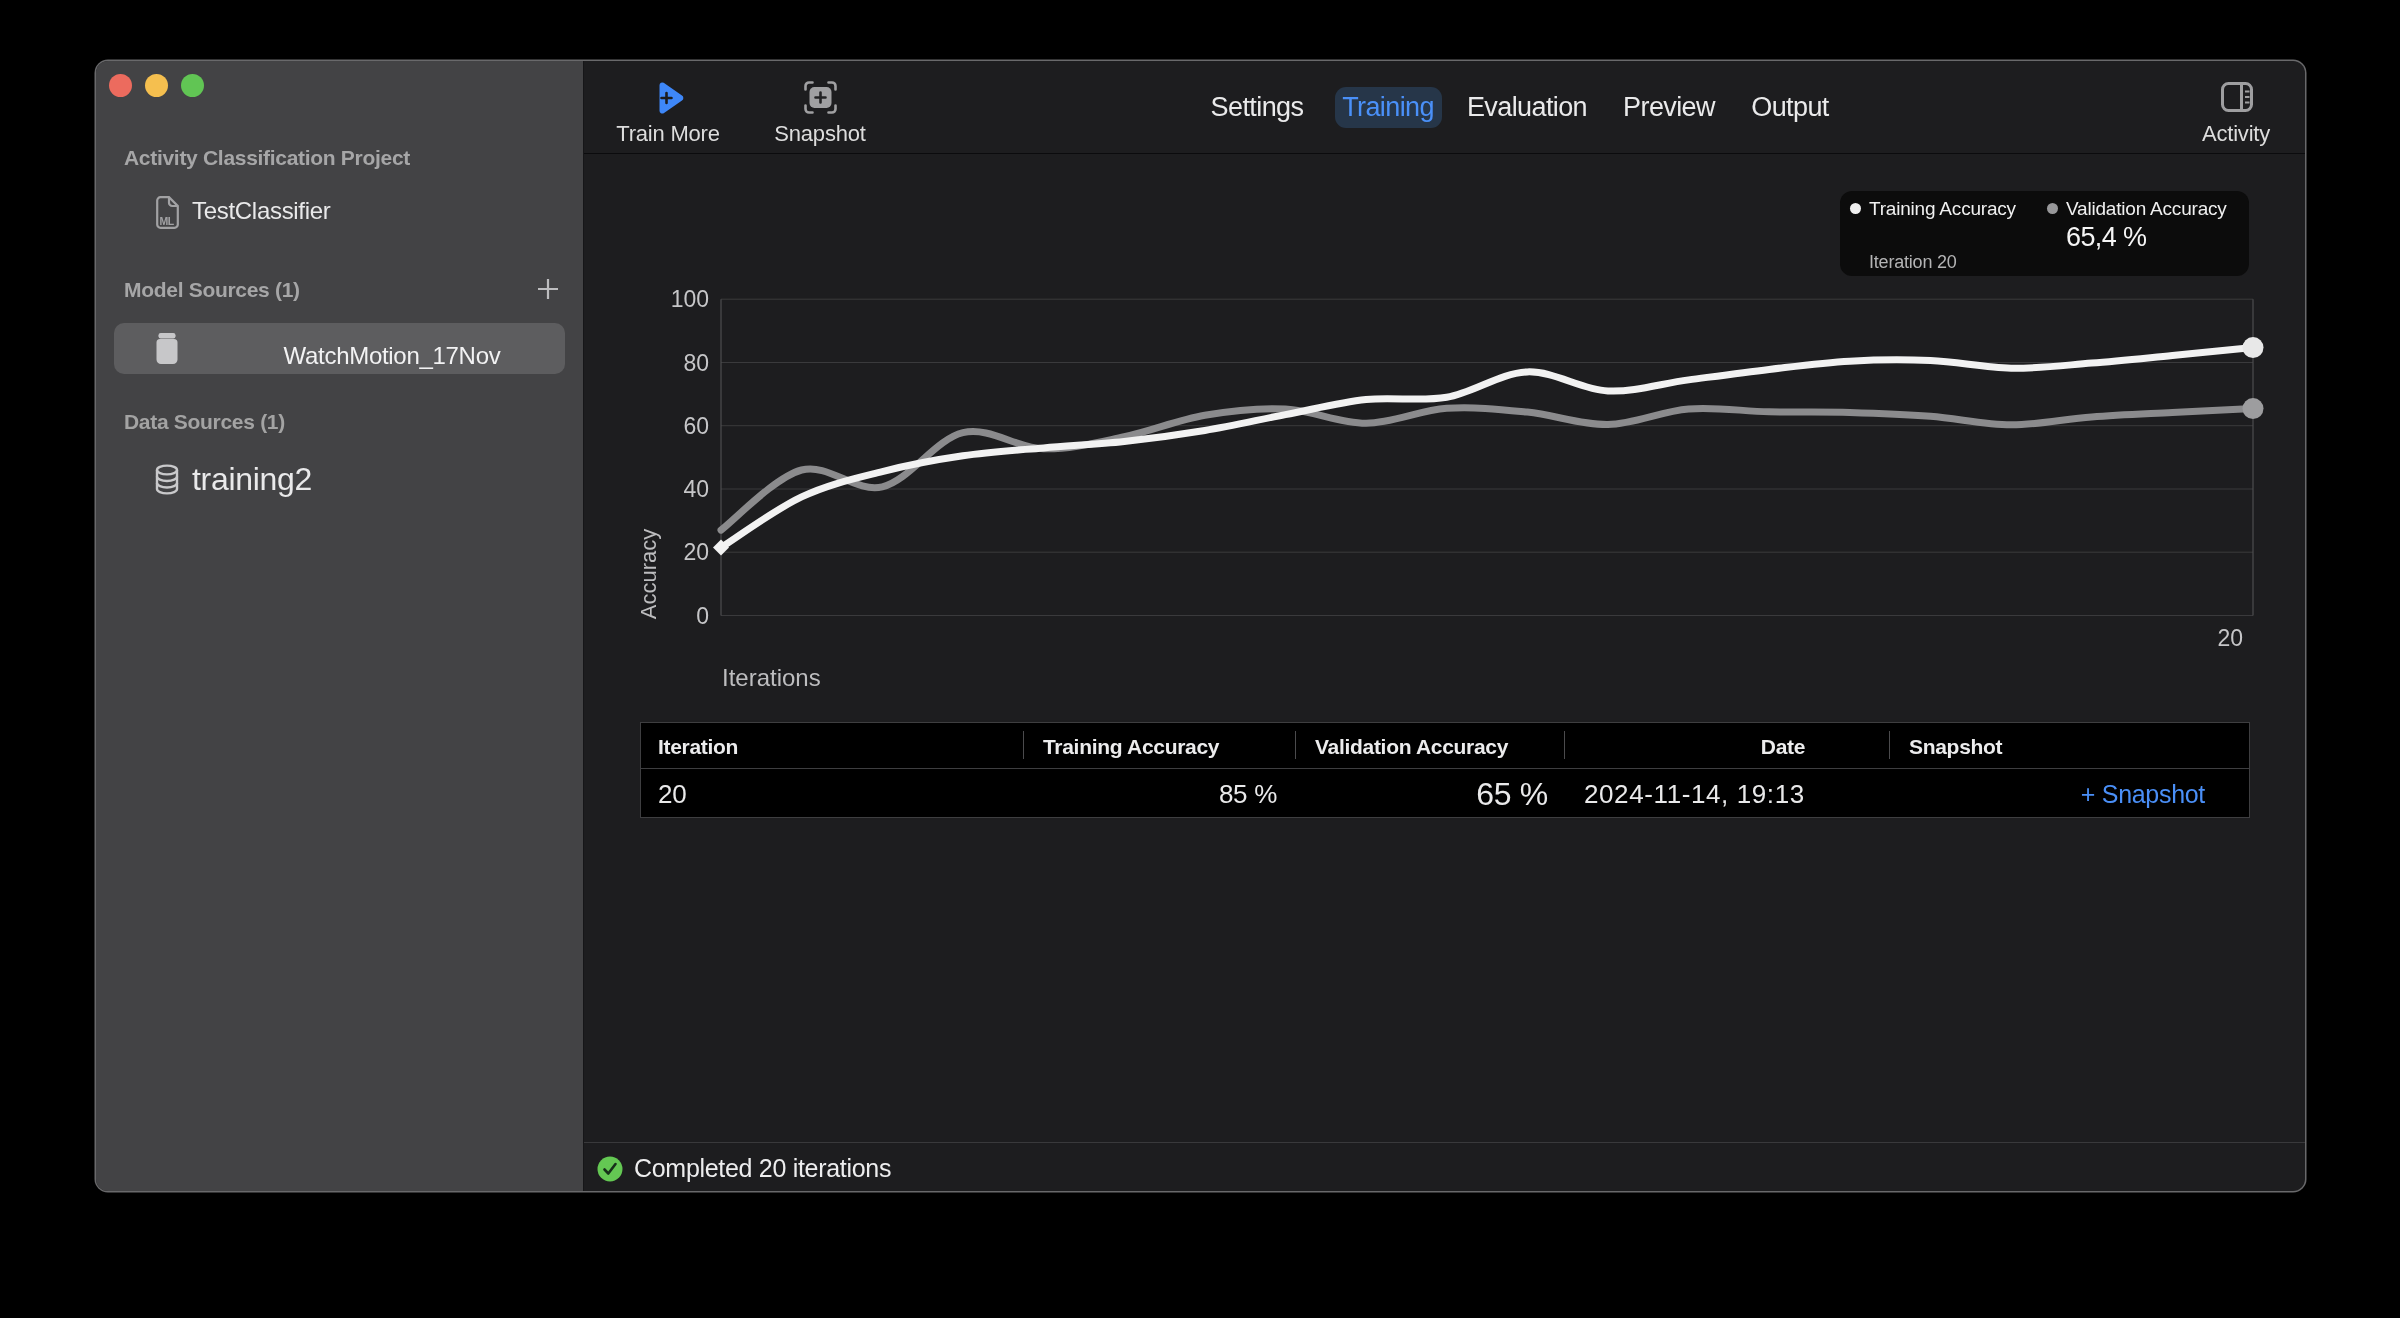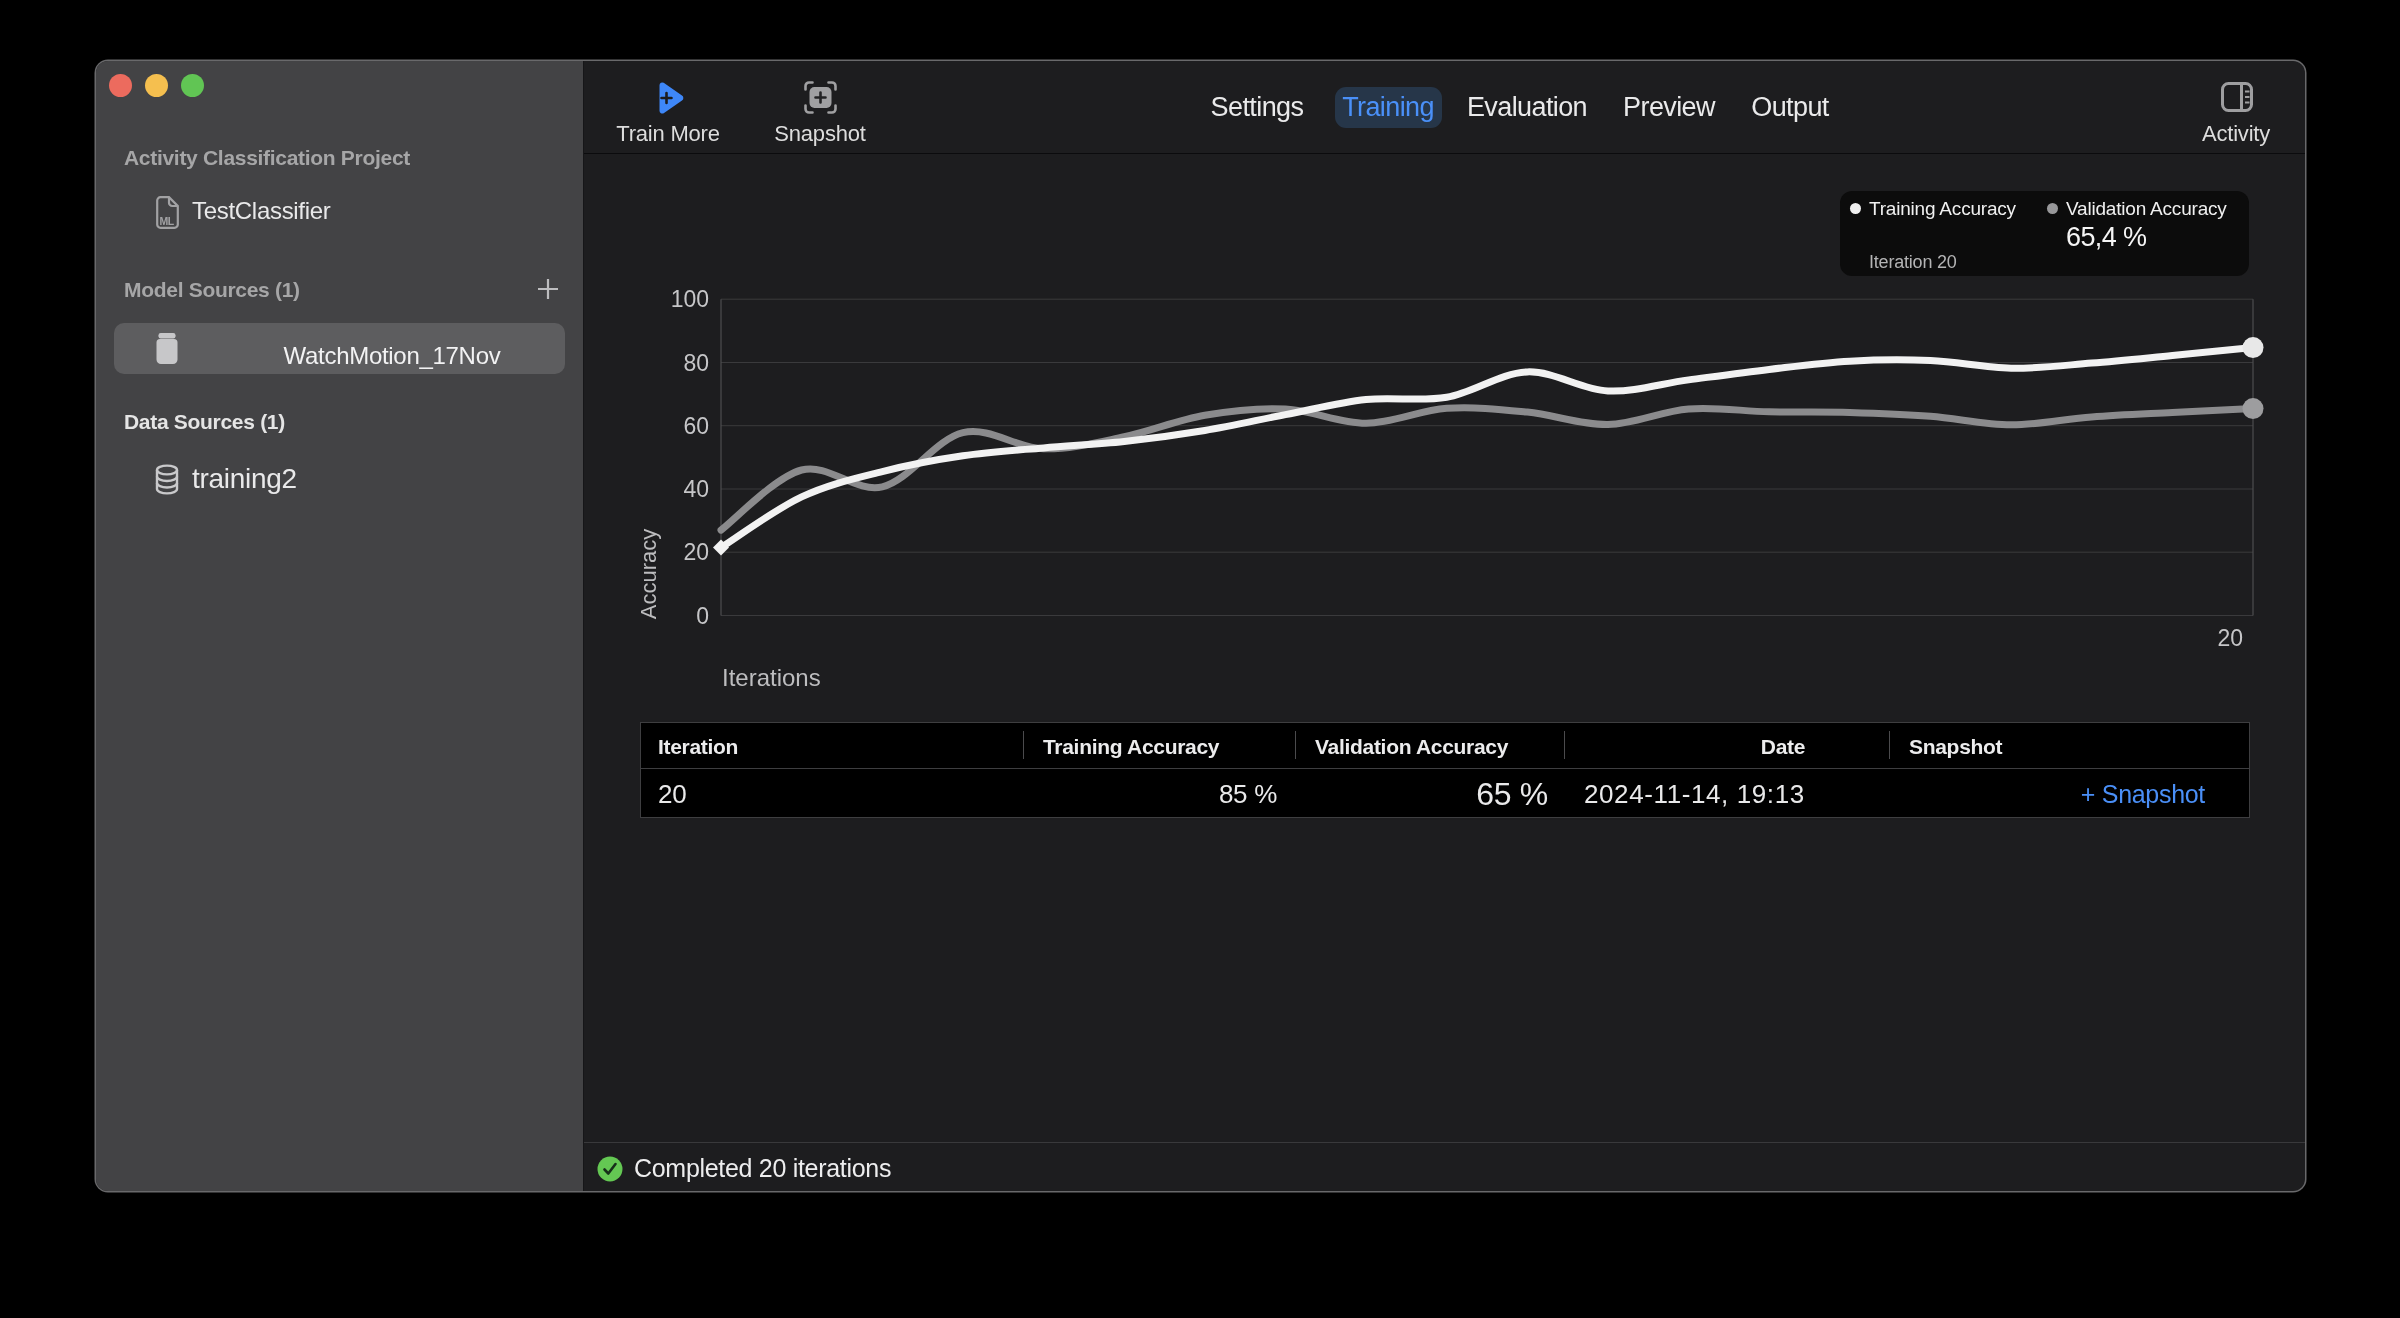--- a/index.html
+++ b/index.html
@@ -24,27 +24,27 @@
   <div style="position:absolute;left:28px;width:400px;text-align:left;top:212.5px;height:31px;line-height:31px;font-size:21px;color:#a6a6a7;font-weight:700;letter-spacing:-0.3px;">Model Sources (1)</div>
   <svg style="position:absolute;left:440px;top:216px" width="24" height="24" viewBox="0 0 24 24">
 <path d="M12 2 V22 M2 12 H22" stroke="#bdbdbf" stroke-width="2.2"></path>
 </svg>
   <div class="abs" style="left:18px;top:262px;width:451px;height:51px;border-radius:10px;background:#5d5d5f;"></div>
   <svg style="position:absolute;left:60px;top:272px" width="22" height="31" viewBox="0 0 22 31">
 <rect x="2.5" y="0" width="17" height="5.5" rx="2.2" fill="#c7c7c9"></rect>
 <path d="M0.5 9.5 a3.5 3.5 0 0 1 3.5-3.5 h14 a3.5 3.5 0 0 1 3.5 3.5 v17 a4.5 4.5 0 0 1-4.5 4.5 h-12 a4.5 4.5 0 0 1-4.5-4.5 Z" fill="#c7c7c9"></path>
 </svg>
   <div style="position:absolute;left:96px;width:400px;text-align:center;top:270.0px;height:34px;line-height:34px;font-size:24px;color:#f2f2f3;font-weight:400;letter-spacing:-0.3px;margin-top:8px;">WatchMotion_17Nov</div>
-  <div style="position:absolute;left:28px;width:400px;text-align:left;top:344.5px;height:31px;line-height:31px;font-size:21px;color:#e5e5e5;font-weight:700;letter-spacing:-0.3px;">Data Sources (1)</div>
+  <div style="position:absolute;left:28px;width:400px;text-align:left;top:344.5px;height:31px;line-height:31px;font-size:21px;color:#a3a3a3;font-weight:700;letter-spacing:-0.3px;">Data Sources (1)</div>
   <svg style="position:absolute;left:59px;top:403px" width="24" height="31" viewBox="0 0 24 31">
 <ellipse cx="12" cy="6" rx="10" ry="4.4" fill="none" stroke="#c9c9cb" stroke-width="2.4"></ellipse>
 <path d="M2 6 V25 a10 4.4 0 0 0 20 0 V6" fill="none" stroke="#c9c9cb" stroke-width="2.4"></path>
 <path d="M2 12.6 a10 4.4 0 0 0 20 0 M2 19.1 a10 4.4 0 0 0 20 0" fill="none" stroke="#c9c9cb" stroke-width="2.4"></path>
 </svg>
-  <div style="position:absolute;left:96px;width:400px;text-align:left;top:401.0px;height:34px;line-height:34px;font-size:28px;color:#e9e9ea;font-weight:400;letter-spacing:-0.3px;">training2</div>
+  <div style="position:absolute;left:96px;width:400px;text-align:left;top:401.0px;height:34px;line-height:34px;font-size:32px;color:#e9e9ea;font-weight:400;letter-spacing:-0.3px;">training2</div>
 
   <div class="abs" style="left:488px;top:0;width:1721px;height:93px;border-bottom:1px solid #0b0b0d;"></div>
   <svg style="position:absolute;left:560px;top:20px" width="30" height="34" viewBox="0 0 30 34">
 <path d="M3.5 4.2 a2.8 2.8 0 0 1 4.2-2.4 L26 14.6 a2.8 2.8 0 0 1 0 4.8 L7.7 32.2 a2.8 2.8 0 0 1-4.2-2.4 Z" fill="#3e87f8"></path>
 <path d="M10.5 12 v10 M5.5 17 h10" stroke="#1c1c1e" stroke-width="2.6" stroke-linecap="round"></path>
 </svg>
   <div style="position:absolute;left:472.0px;width:200px;text-align:center;top:57.0px;height:32px;line-height:32px;font-size:22px;color:#dddddd;font-weight:400;letter-spacing:-0.2px;">Train More</div>
   <svg style="position:absolute;left:708px;top:20px" width="33" height="33" viewBox="0 0 33 33">
 <g stroke="#a0a0a2" stroke-width="2.6" fill="none" stroke-linecap="round">
 <path d="M1.5 8.5 V5 a3.5 3.5 0 0 1 3.5-3.5 h3.5"></path>

